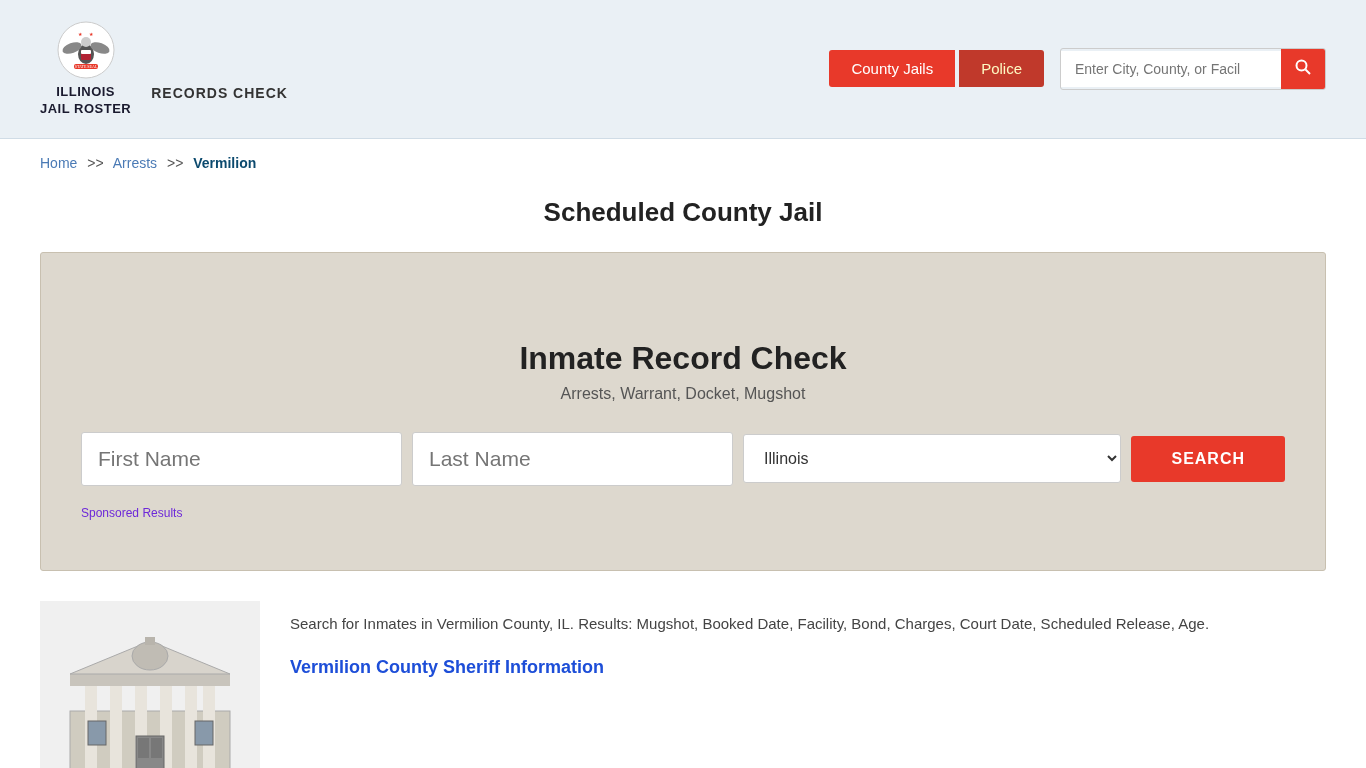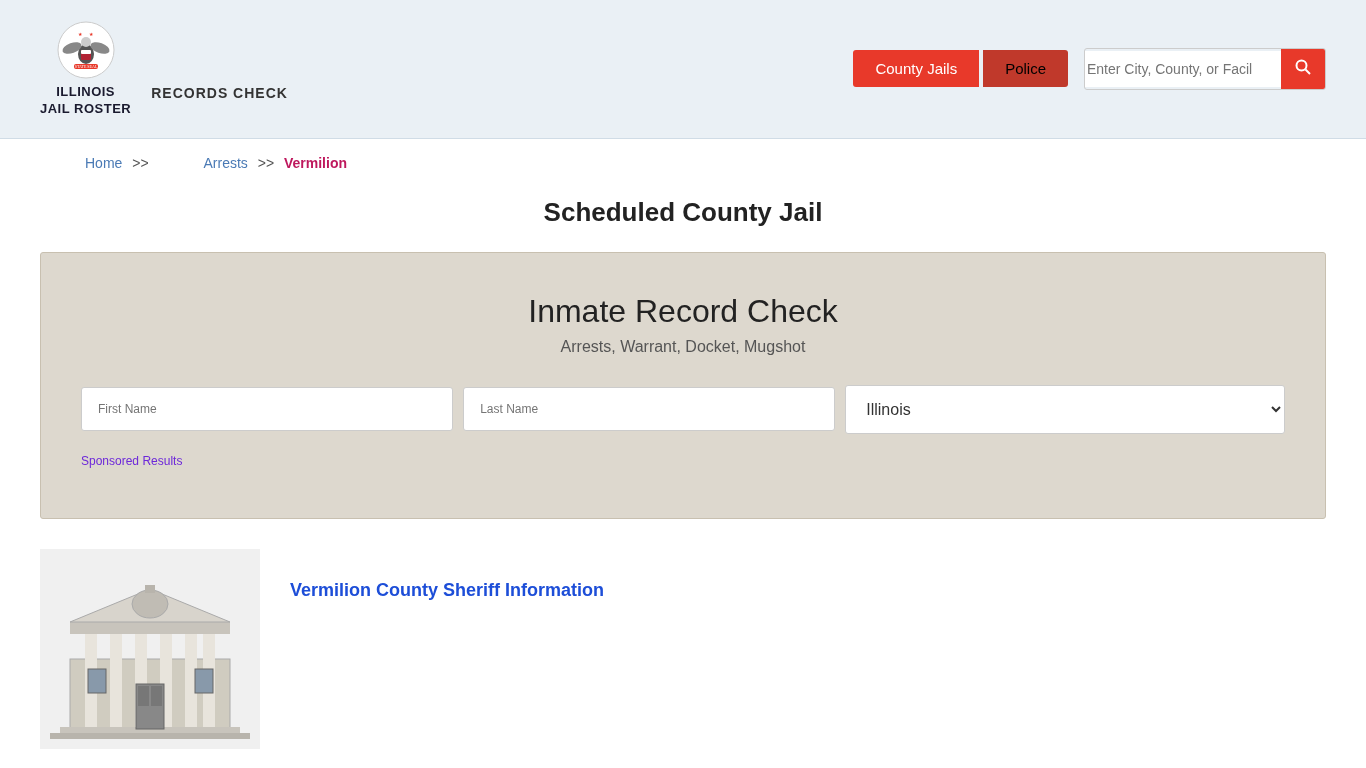--- a/index.html
+++ b/index.html
@@ -65,41 +65,41 @@
       border: none;
       padding: 10px 22px;
       font-size: 15px;
       font-family: Arial, sans-serif;
       cursor: pointer;
       border-radius: 3px 0 0 3px;
       font-weight: 500;
     }
     .btn-police {
       background: #c0392b;
-      color: #000000;
+      color: #fef9c3;
       border: none;
       padding: 10px 22px;
       font-size: 15px;
       font-family: Arial, sans-serif;
       cursor: pointer;
       border-radius: 0 3px 3px 0;
       font-weight: 500;
     }
     .search-bar {
       display: flex;
       align-items: center;
       border: 1px solid #ccc;
       border-radius: 3px;
       overflow: hidden;
     }
     .search-bar input {
       border: none;
-      padding: 10px 2px;
+      padding: 10px 14px;
       font-size: 14px;
-      width: 196px;
+      width: 220px;
       outline: none;
       font-family: Arial, sans-serif;
       color: #999;
     }
     .search-bar button {
       background: #e8392a;
       border: none;
       padding: 10px 14px;
       cursor: pointer;
       color: #fff;
@@ -109,29 +109,28 @@
     
     .breadcrumb {
       padding: 16px 40px;
       font-family: Arial, sans-serif;
       font-size: 14px;
       color: #555;
     }
     .breadcrumb a {
       color: #4a7ab5;
       text-decoration: none;
-      margin-left: 45px;
     }
     .breadcrumb .sep {
       margin: 0 6px;
       color: #555;
     }
     .breadcrumb .current {
       font-weight: bold;
-      color: #be185d;
+      color: #0c4a6e;
     }
 
     
     .page-title {
       text-align: center;
       font-size: 26px;
       font-weight: bold;
       font-family: Arial, sans-serif;
       margin: 10px 40px 24px;
       color: #222;
@@ -141,41 +140,42 @@
     .search-panel {
       margin: 0 40px 30px;
       background: #ddd8ce;
       border: 1px solid #c8c0b0;
       border-radius: 3px;
       padding: 40px 40px 50px;
     }
     .search-panel-title {
       text-align: center;
       font-size: 32px;
-      font-weight: normal;
+      font-weight: bold;
       font-family: Arial, sans-serif;
       color: #222;
       margin-bottom: 8px;
+      margin-top: 47px;
     }
     .search-panel-subtitle {
       text-align: center;
       font-size: 16px;
       font-family: Arial, sans-serif;
       color: #555;
       margin-bottom: 29px;
     }
     .search-form-row {
       display: flex;
       gap: 10px;
       align-items: center;
     }
     .search-form-row input[type="text"] {
       flex: 1;
       padding: 14px 16px;
-      font-size: 12px;
+      font-size: 21px;
       border: 1px solid #ccc;
       border-radius: 3px;
       font-family: Arial, sans-serif;
       color: #aaa;
       outline: none;
       background: #fff;
     }
     .search-form-row select {
       flex: 1.2;
       padding: 14px 16px;
@@ -297,20 +297,21 @@
 
 <div class="search-panel">
   <div class="search-panel-title">Inmate Record Check</div>
   <div class="search-panel-subtitle">Arrests, Warrant, Docket, Mugshot</div>
   <div class="search-form-row">
     <input type="text" placeholder="First Name" style="">
     <input type="text" placeholder="Last Name" style="">
     <select>
       <option>Illinois</option>
     </select>
+    <button class="btn-search">SEARCH</button>
   </div>
   <div class="sponsored-label">Sponsored Results</div>
 </div>
 
 <div class="bottom-section">
 
   <div class="courthouse-img">
     <svg viewBox="0 0 220 200" xmlns="http://www.w3.org/2000/svg">
 
       <rect width="220" height="200" fill="#f0f0f0"></rect>
@@ -336,15 +337,16 @@
 
       <rect x="96" y="135" width="28" height="45" fill="#888" stroke="#666" stroke-width="1"></rect>
       <rect x="98" y="137" width="11" height="20" fill="#777"></rect>
       <rect x="111" y="137" width="11" height="20" fill="#777"></rect>
 
       <rect x="48" y="120" width="18" height="24" fill="#8899aa" stroke="#666" stroke-width="1"></rect>
       <rect x="155" y="120" width="18" height="24" fill="#8899aa" stroke="#666" stroke-width="1"></rect>
     </svg>
   </div>
   <div class="bottom-text">
+    <p>Search for Inmates in Vermilion County, IL. Results: Mugshot, Booked Date, Facility, Bond, Charges, Court Date, Scheduled Release, Age.</p>
     <h3>Vermilion County Sheriff Information</h3>
   </div>
 </div>
 
 </body></html>

